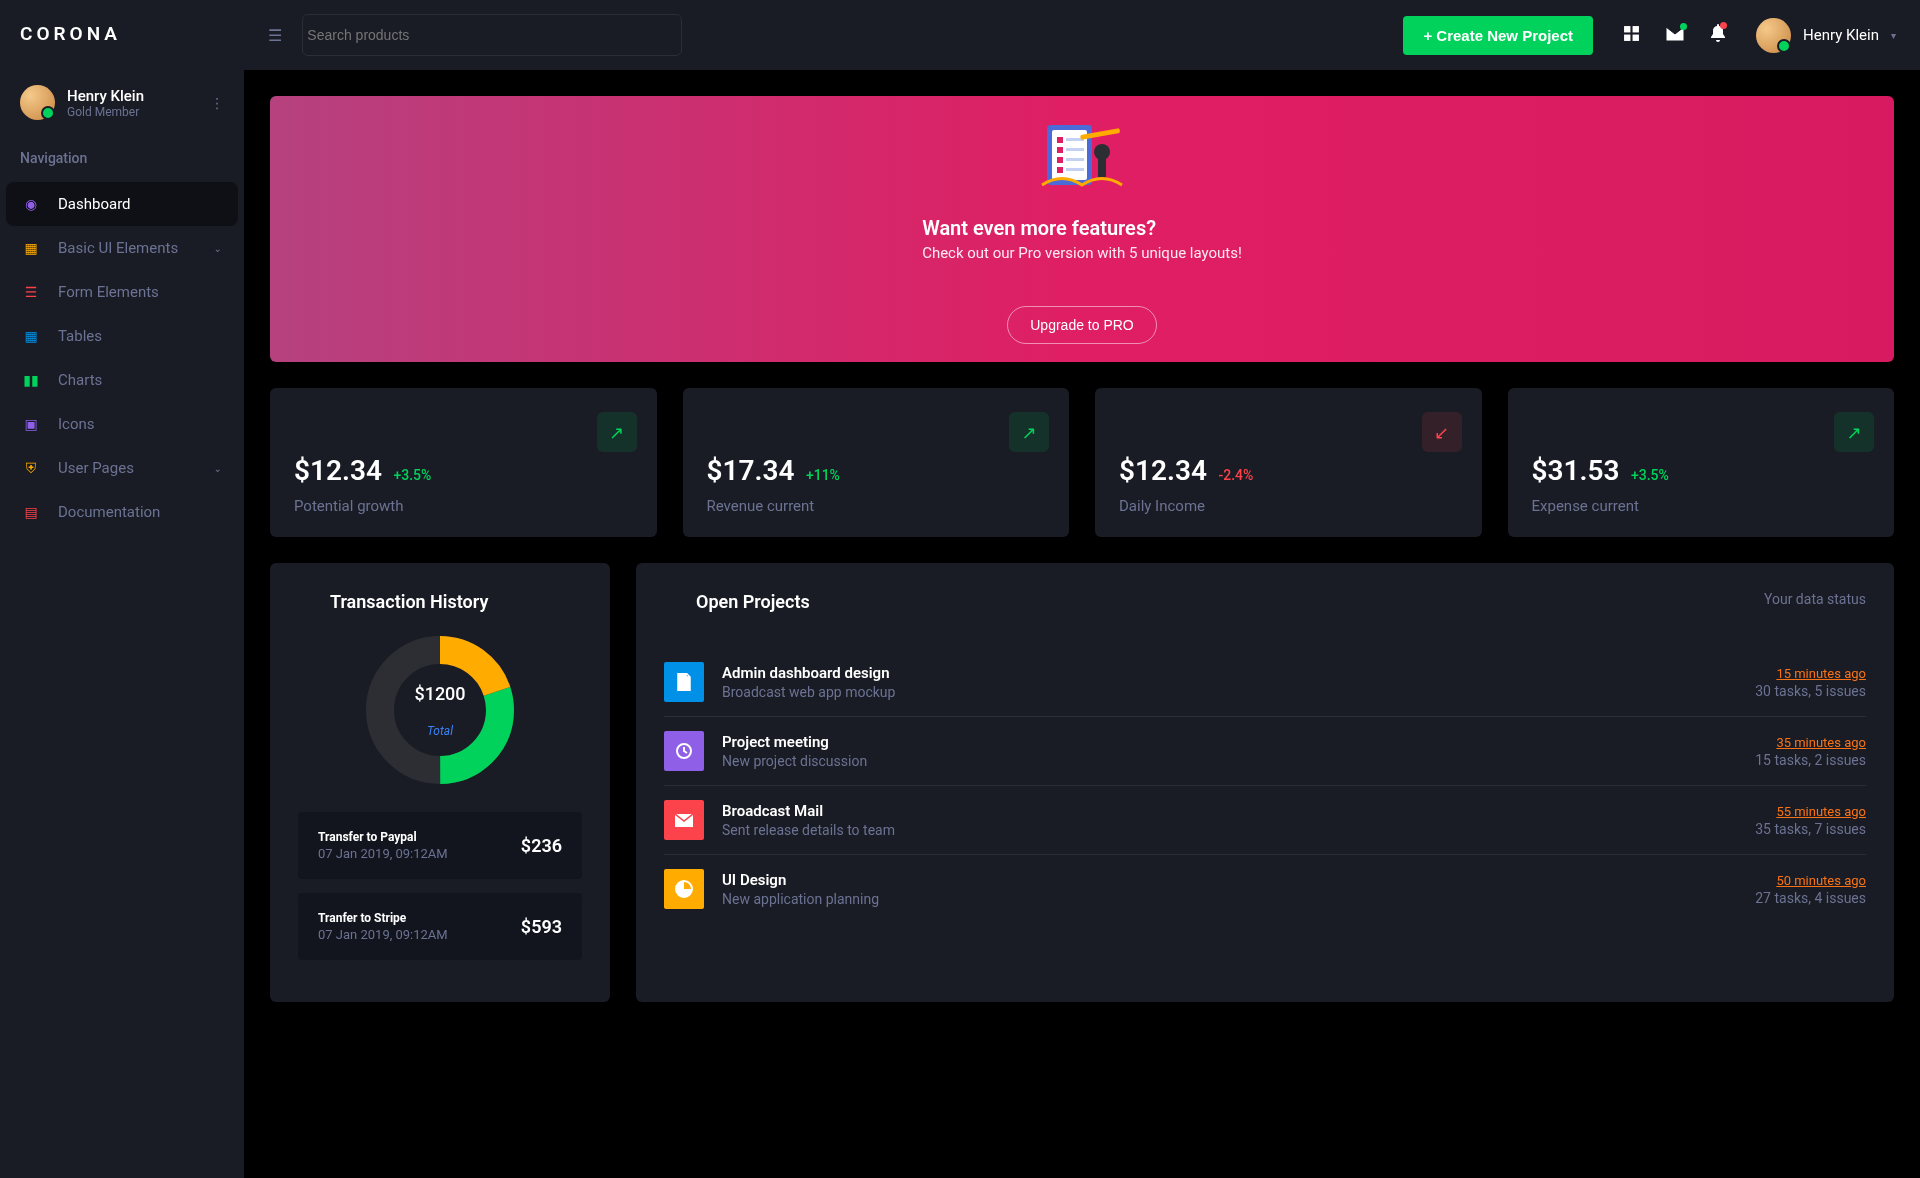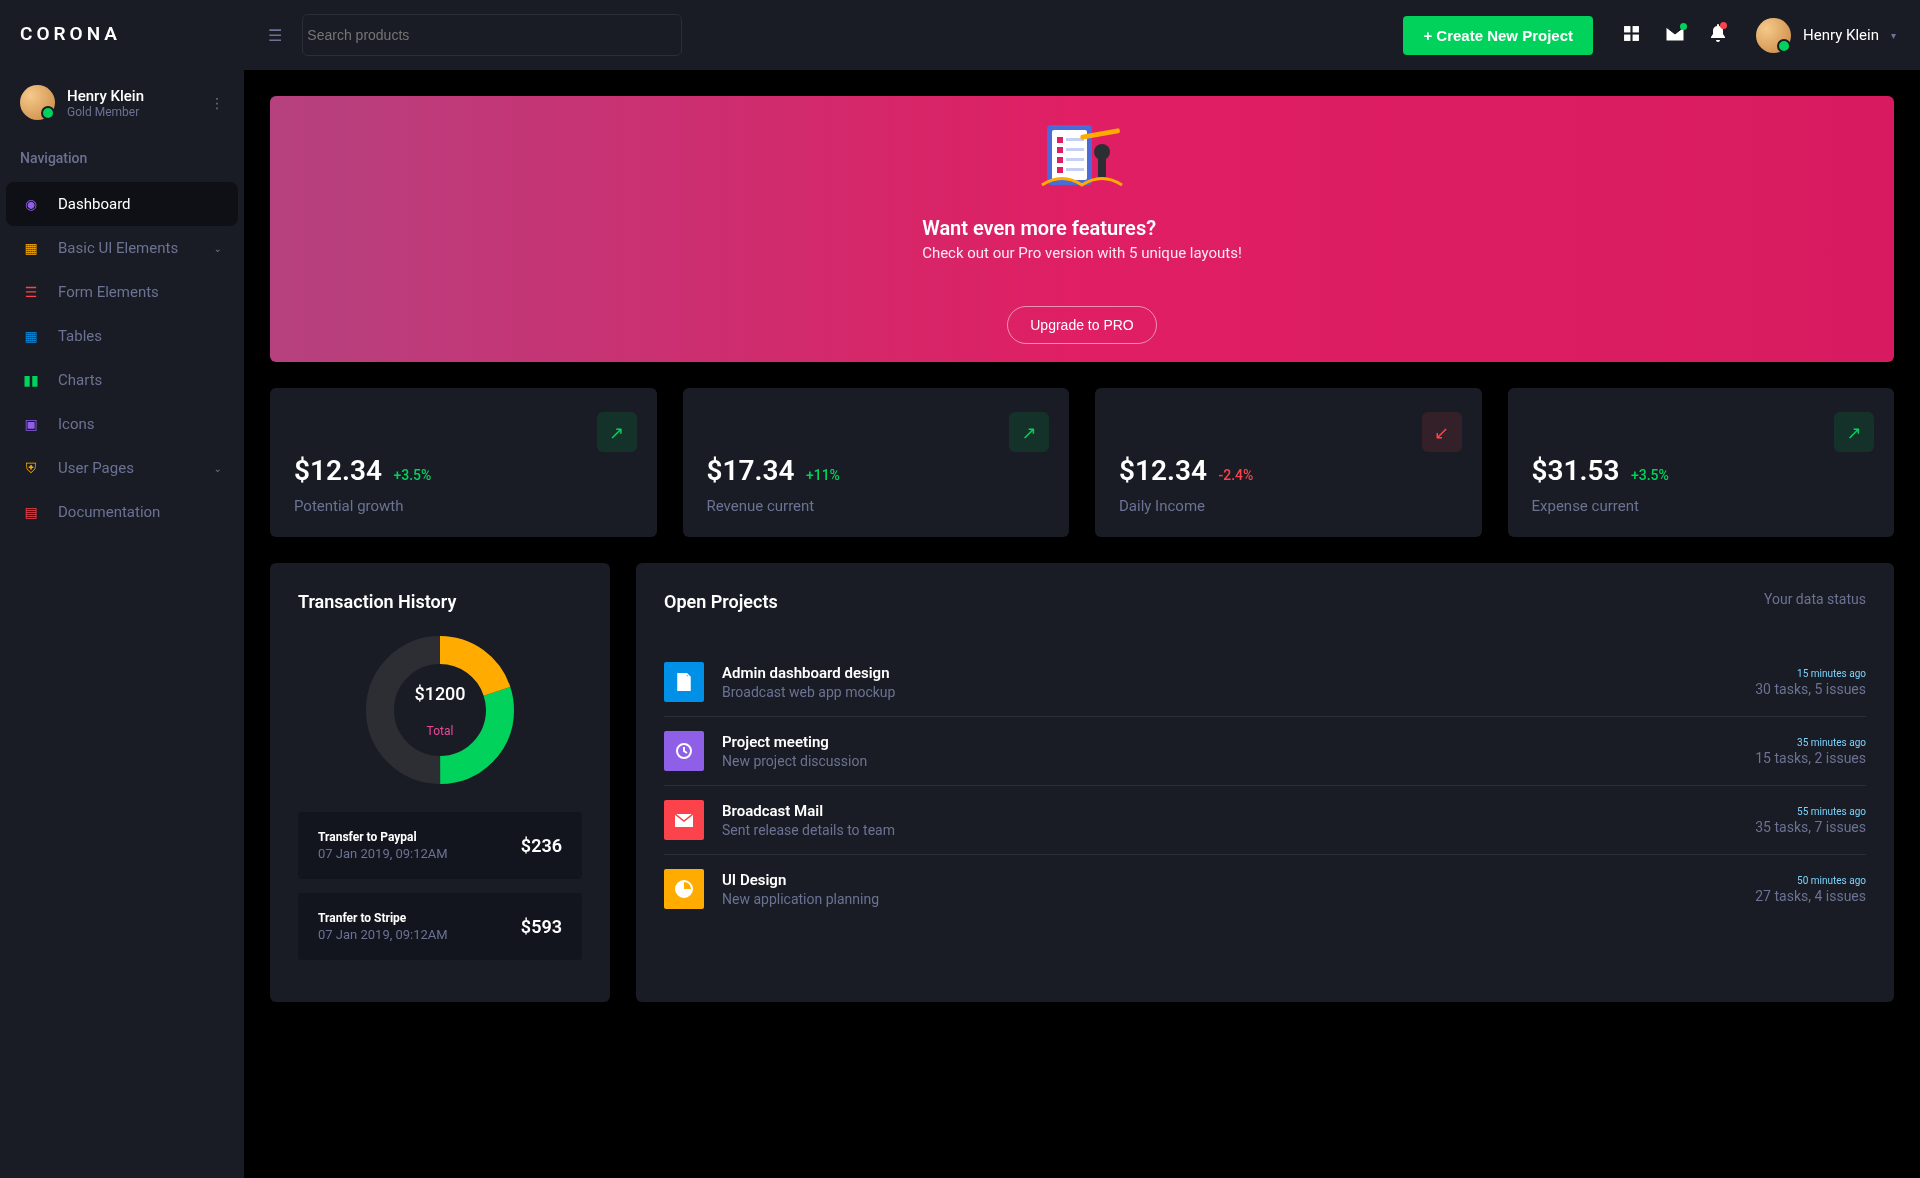--- a/index.html
+++ b/index.html
@@ -174,29 +174,29 @@
 }
 .stat-arrow.up { background: rgba(0,210,91,0.12); color: #00d25b; }
 .stat-arrow.down { background: rgba(252,66,74,0.12); color: #fc424a; }
 
 .panel-row { display: grid; grid-template-columns: 340px 1fr; gap: 26px; }
 .panel {
   background: #191c24;
   border-radius: 6px;
   padding: 28px;
 }
-.panel h3 { font-size: 18px; font-weight: 600; margin-bottom: 18px; }
+.panel h3 { font-size: 18px; font-weight: 600; margin-bottom: 18px; margin-left: 32px; }
 .donut-wrap { display: flex; justify-content: center; margin: 10px 0 22px; }
 .donut { position: relative; width: 160px; height: 160px; }
 .donut-center {
   position: absolute; inset: 0;
   display: flex; flex-direction: column; align-items: center; justify-content: center;
 }
 .donut-value { font-size: 18px; font-weight: 500; }
-.donut-label { font-size: 12px; color: #ec4899; margin-top: 20px; }
+.donut-label { font-size: 12px; color: #3b82f6; margin-top: 20px; font-style: italic; }
 .txn-item {
   background: #12151e;
   border-radius: 4px;
   padding: 18px 20px;
   display: flex;
   align-items: center;
   margin-bottom: 14px;
 }
 .txn-info { flex: 1; }
 .txn-title { font-size: 12px; font-weight: 700; }
@@ -216,21 +216,21 @@
   width: 40px; height: 40px;
   border-radius: 2px;
   display: flex; align-items: center; justify-content: center;
   color: #fff; font-size: 17px;
   flex-shrink: 0;
 }
 .proj-body { margin-left: 18px; flex: 1; }
 .proj-title { font-size: 15px; font-weight: 600; }
 .proj-desc { font-size: 14px; color: #6c7293; margin-top: 2px; }
 .proj-meta { text-align: right; }
-.proj-time { font-size: 10px; color: #7dd3fc; }
+.proj-time { font-size: 13px; color: #f97316; text-decoration: underline; }
 .proj-stats { font-size: 14px; color: #6c7293; margin-top: 2px; }
 </style>
 </head>
 <body>
 
 <div class="app">
   <aside class="sidebar">
     <div class="logo">CORONA</div>
     <div class="profile-card">
       <div class="avatar"></div>

